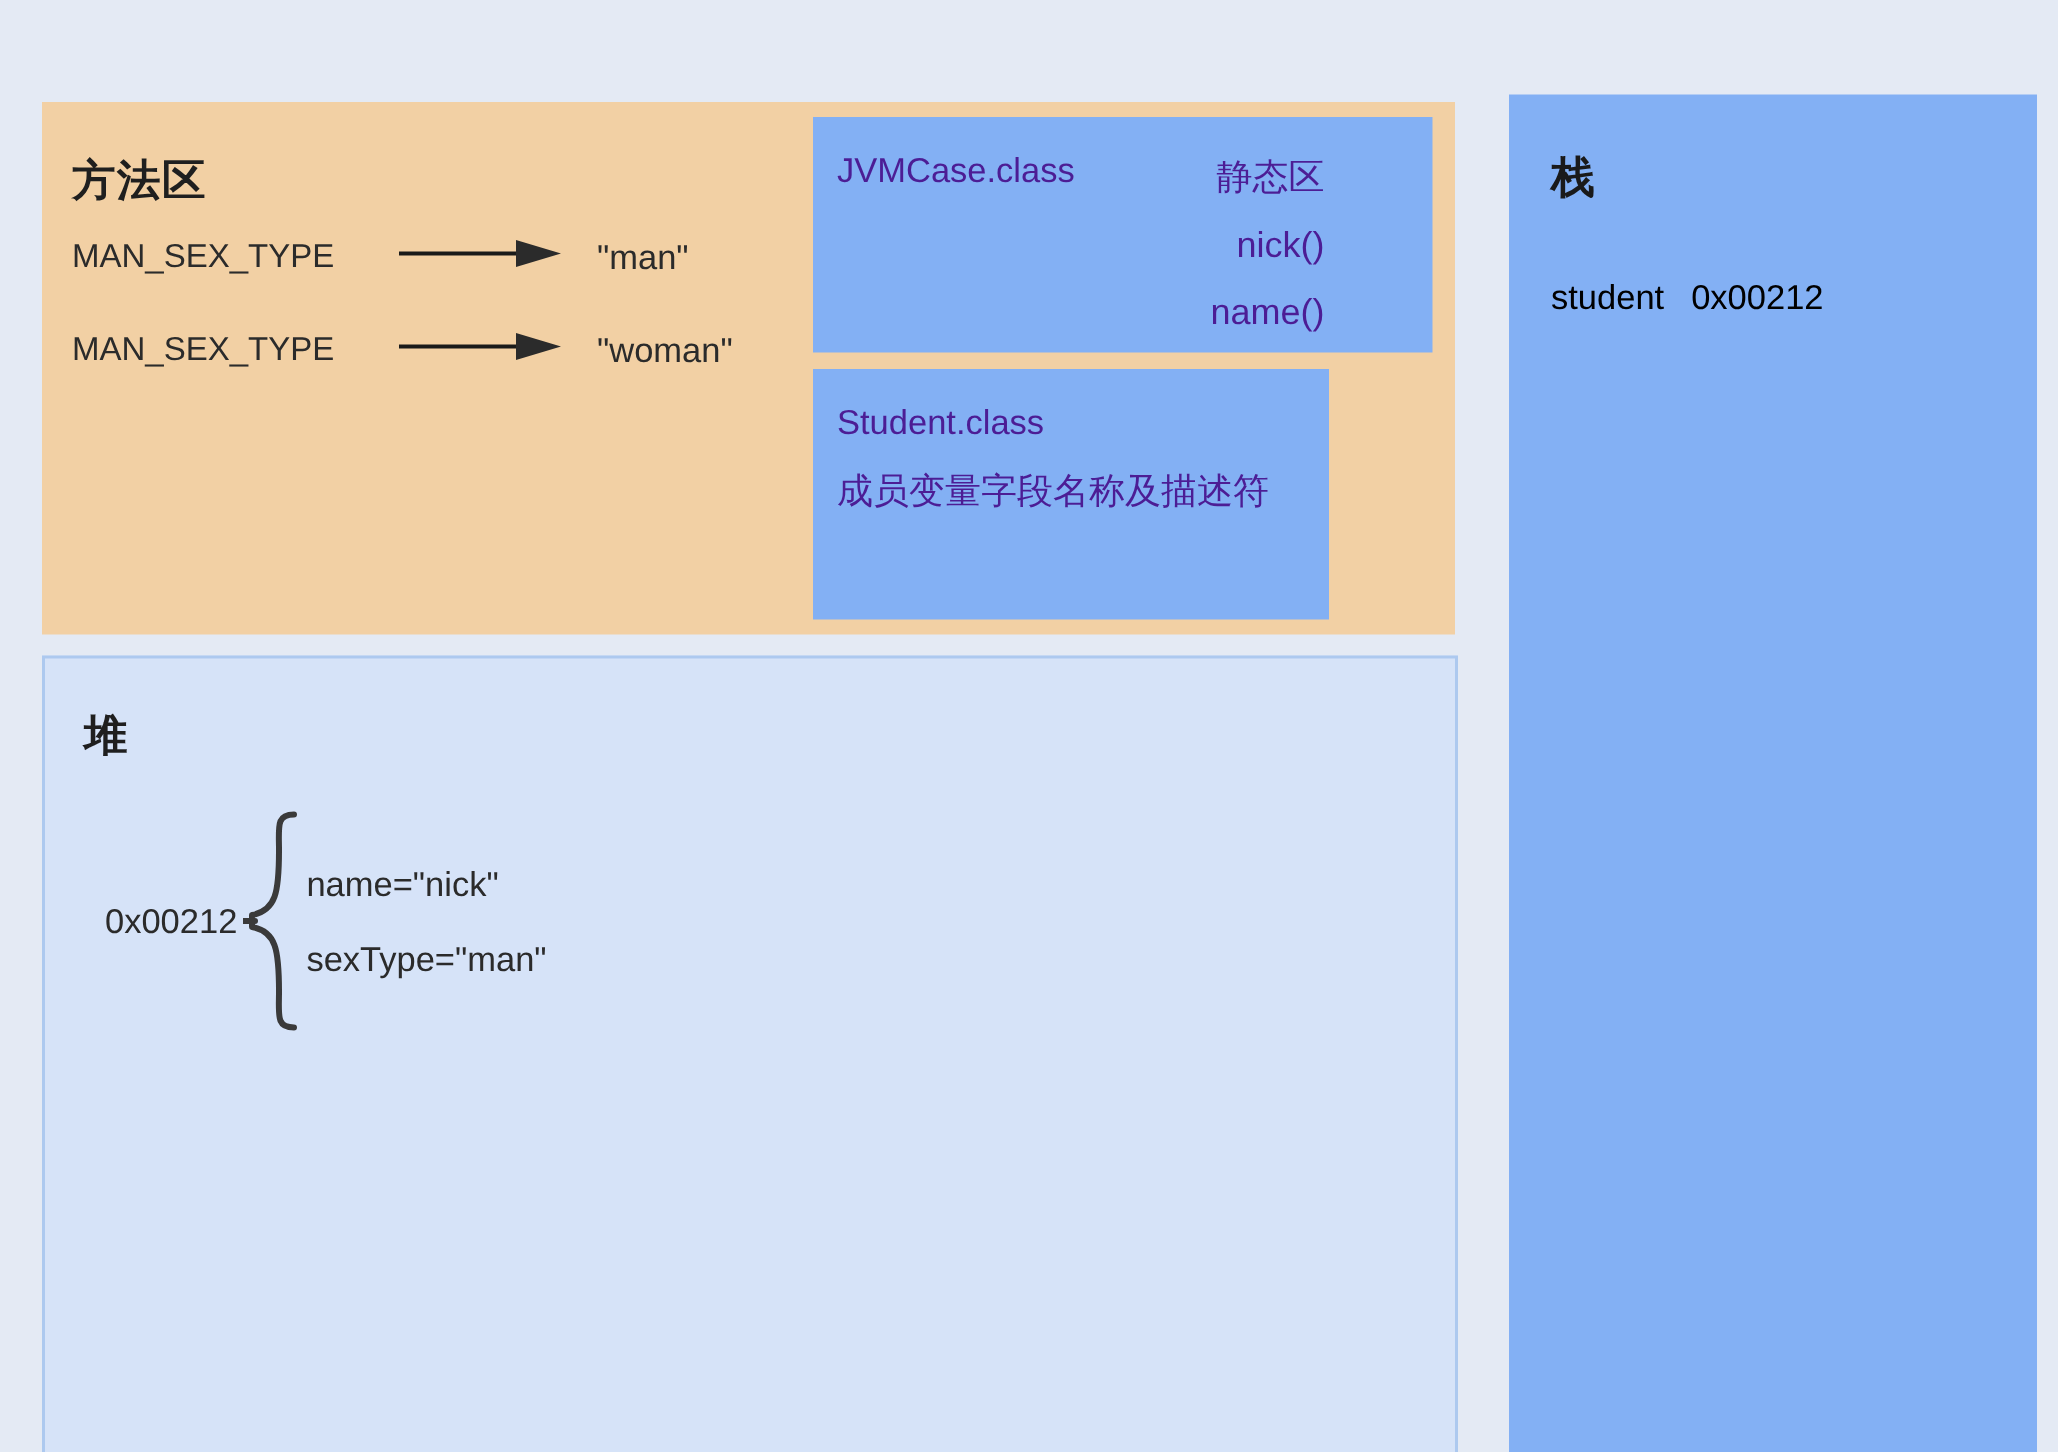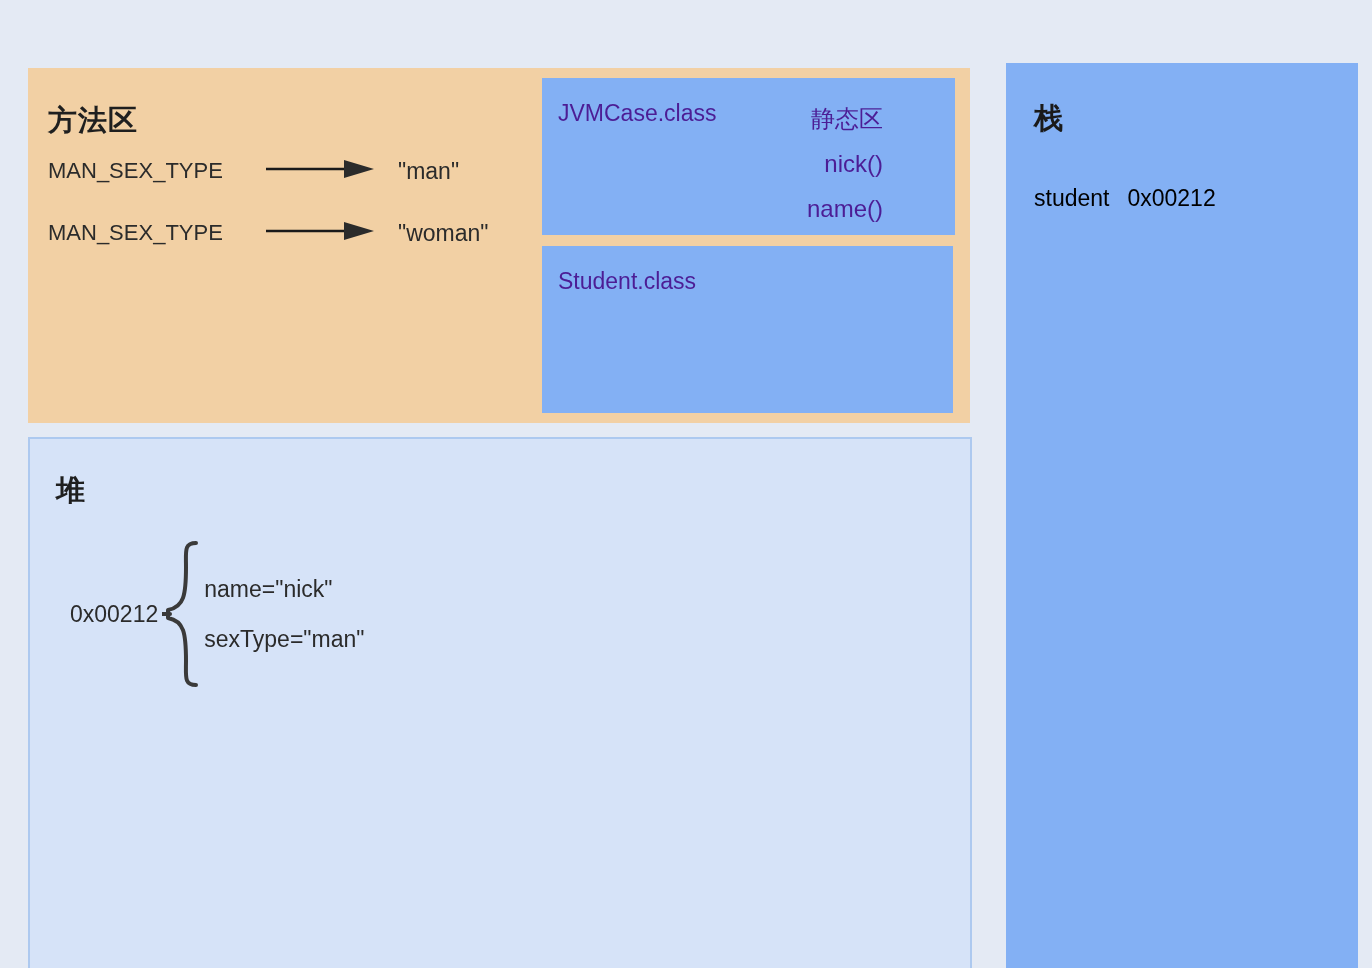--- a/index.html
+++ b/index.html
@@ -74,21 +74,21 @@
   }
   .class-box.jvmcase {
     left: 514px;
     top: 10px;
     width: 413px;
     height: 157px;
   }
   .class-box.student {
     left: 514px;
     top: 178px;
-    width: 411px;
+    width: 344px;
     height: 167px;
   }
   .cb-title {
     position: absolute;
     left: 16px;
     top: 22px;
     font-size: 23px;
     white-space: nowrap;
   }
   .cb-col {
@@ -221,20 +221,21 @@
       <div class="cb-col">
         <div>静态区</div>
         <div>nick()</div>
         <div>name()</div>
       </div>
     </div>
 
     <div class="class-box student">
       <div class="cb-title">Student.class</div>
       <div class="cb-lines">
+        <div>成员变量字段名称及描述符</div>
       </div>
     </div>
   </div>
 
   <div class="heap">
     <div class="heap-title">堆</div>
 
     <div class="heap-obj">
       <span class="heap-addr">0x00212</span>
 

